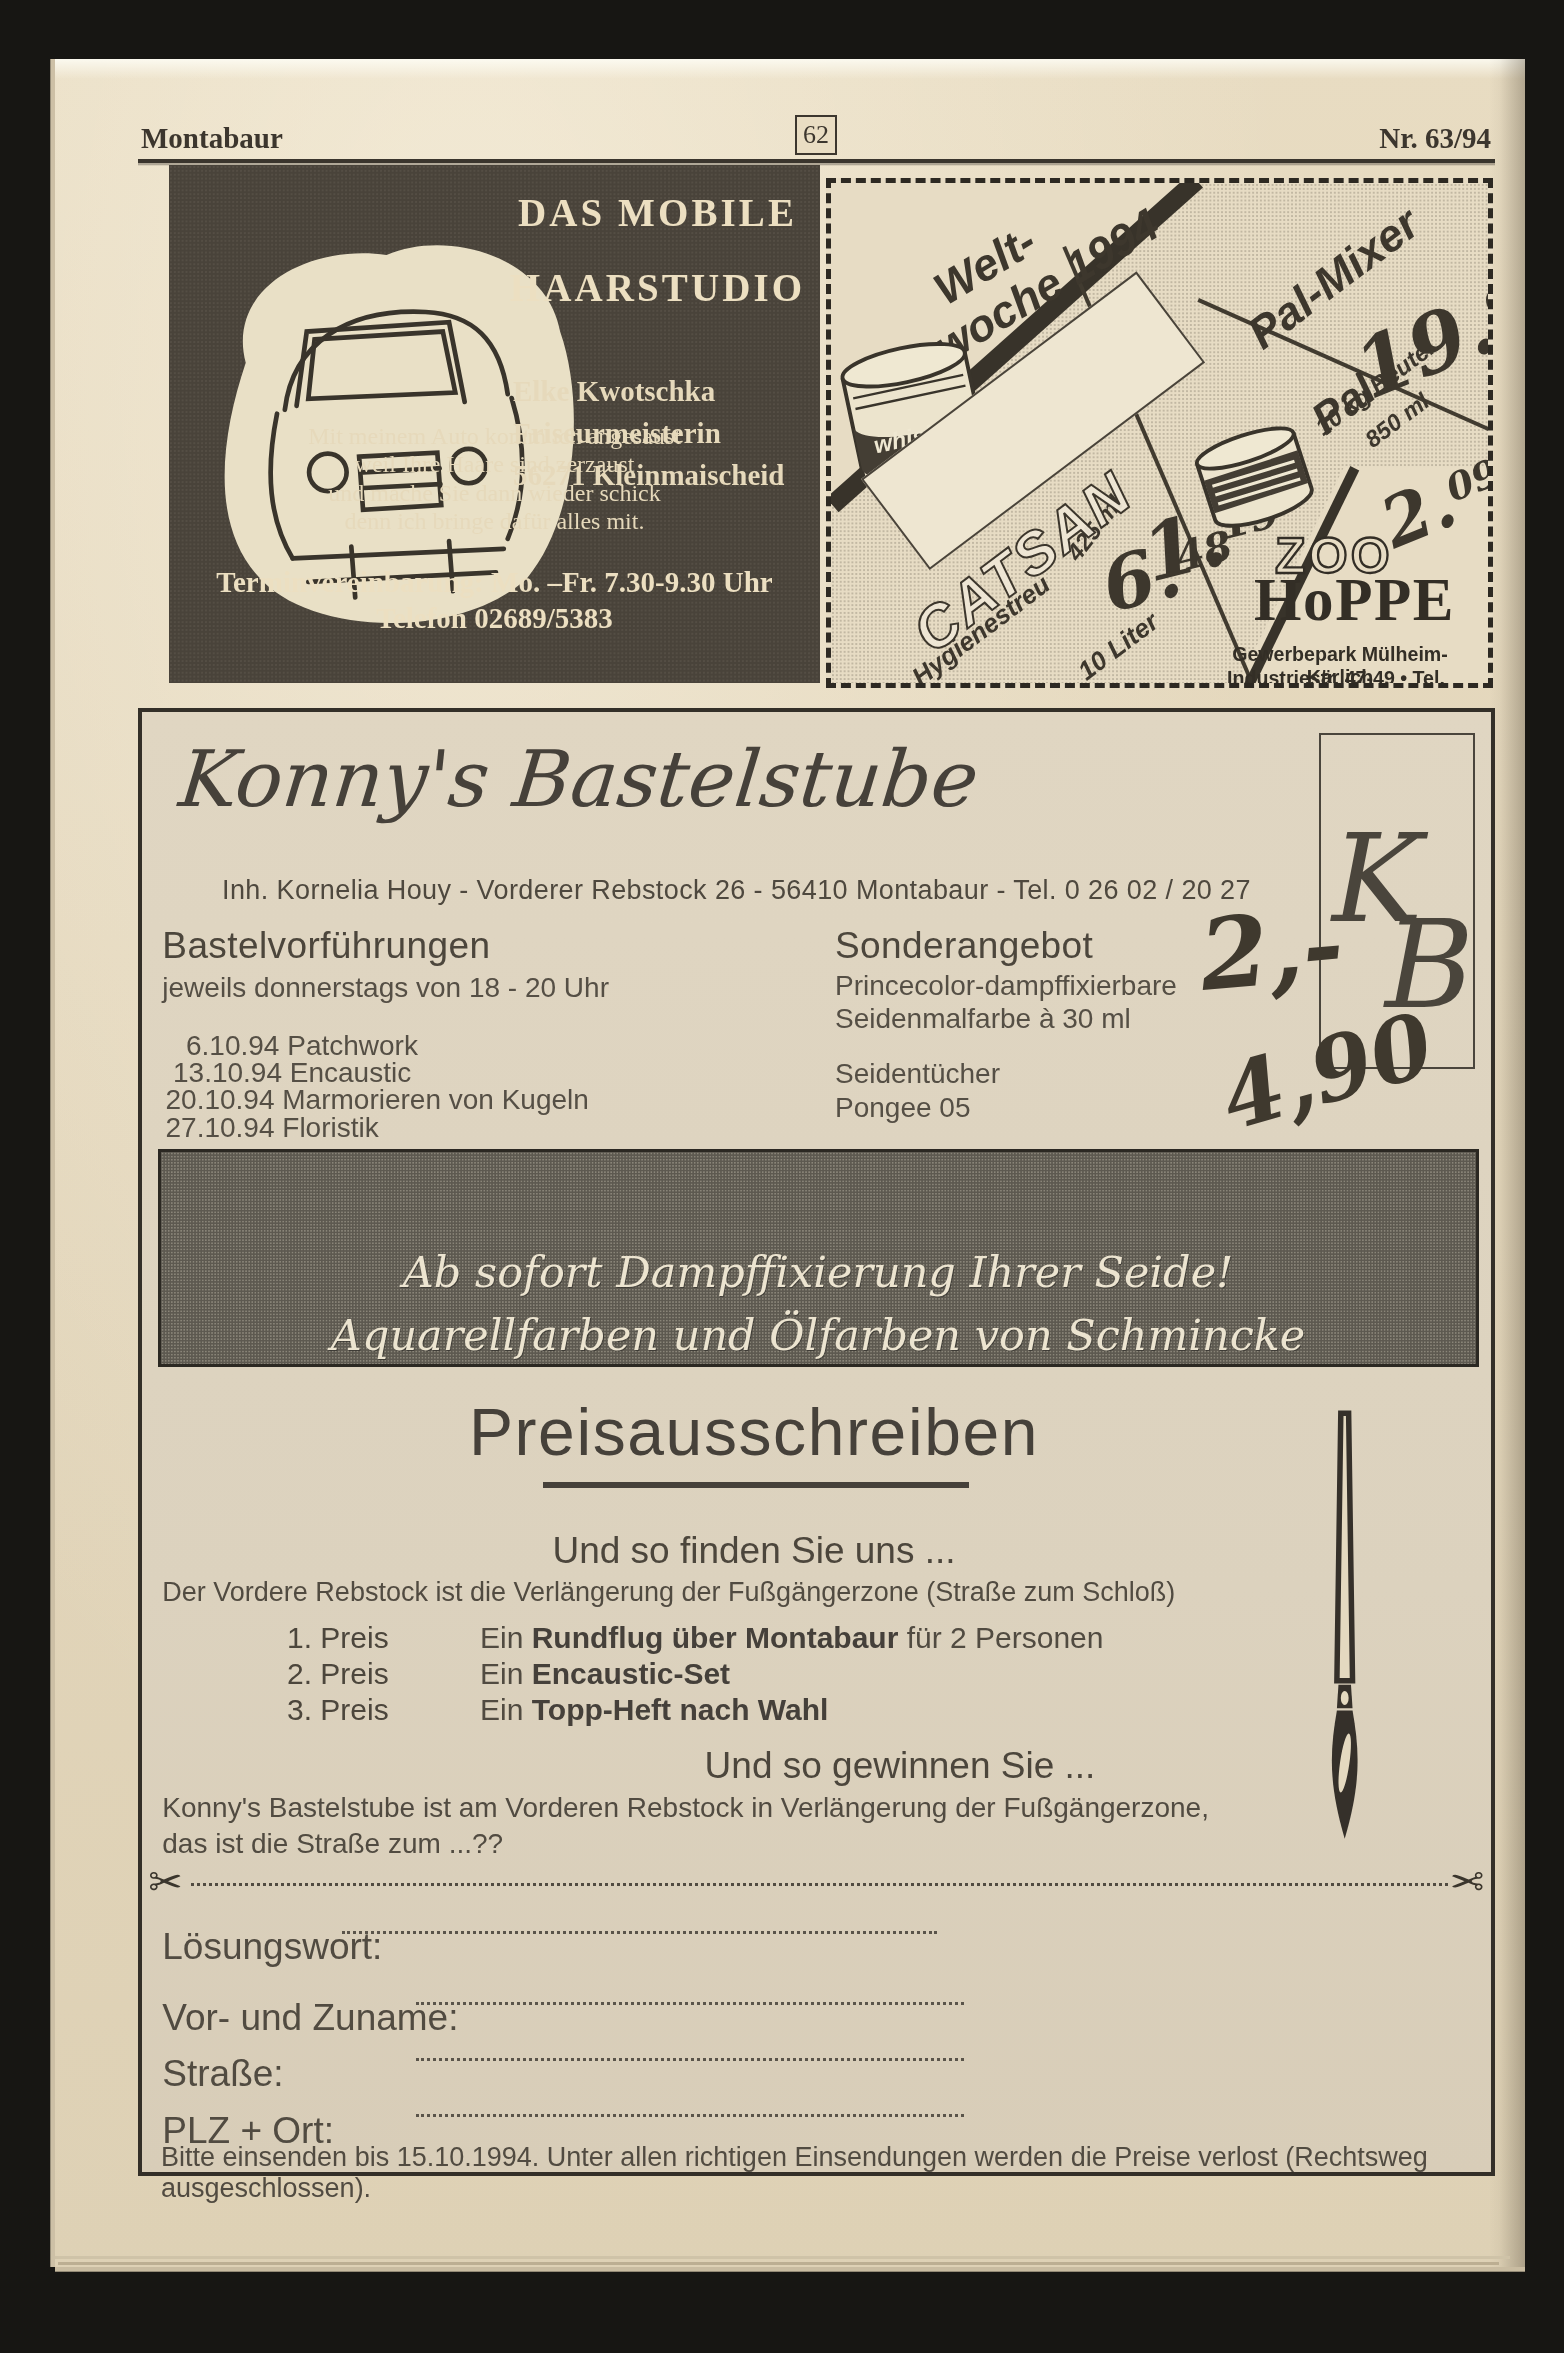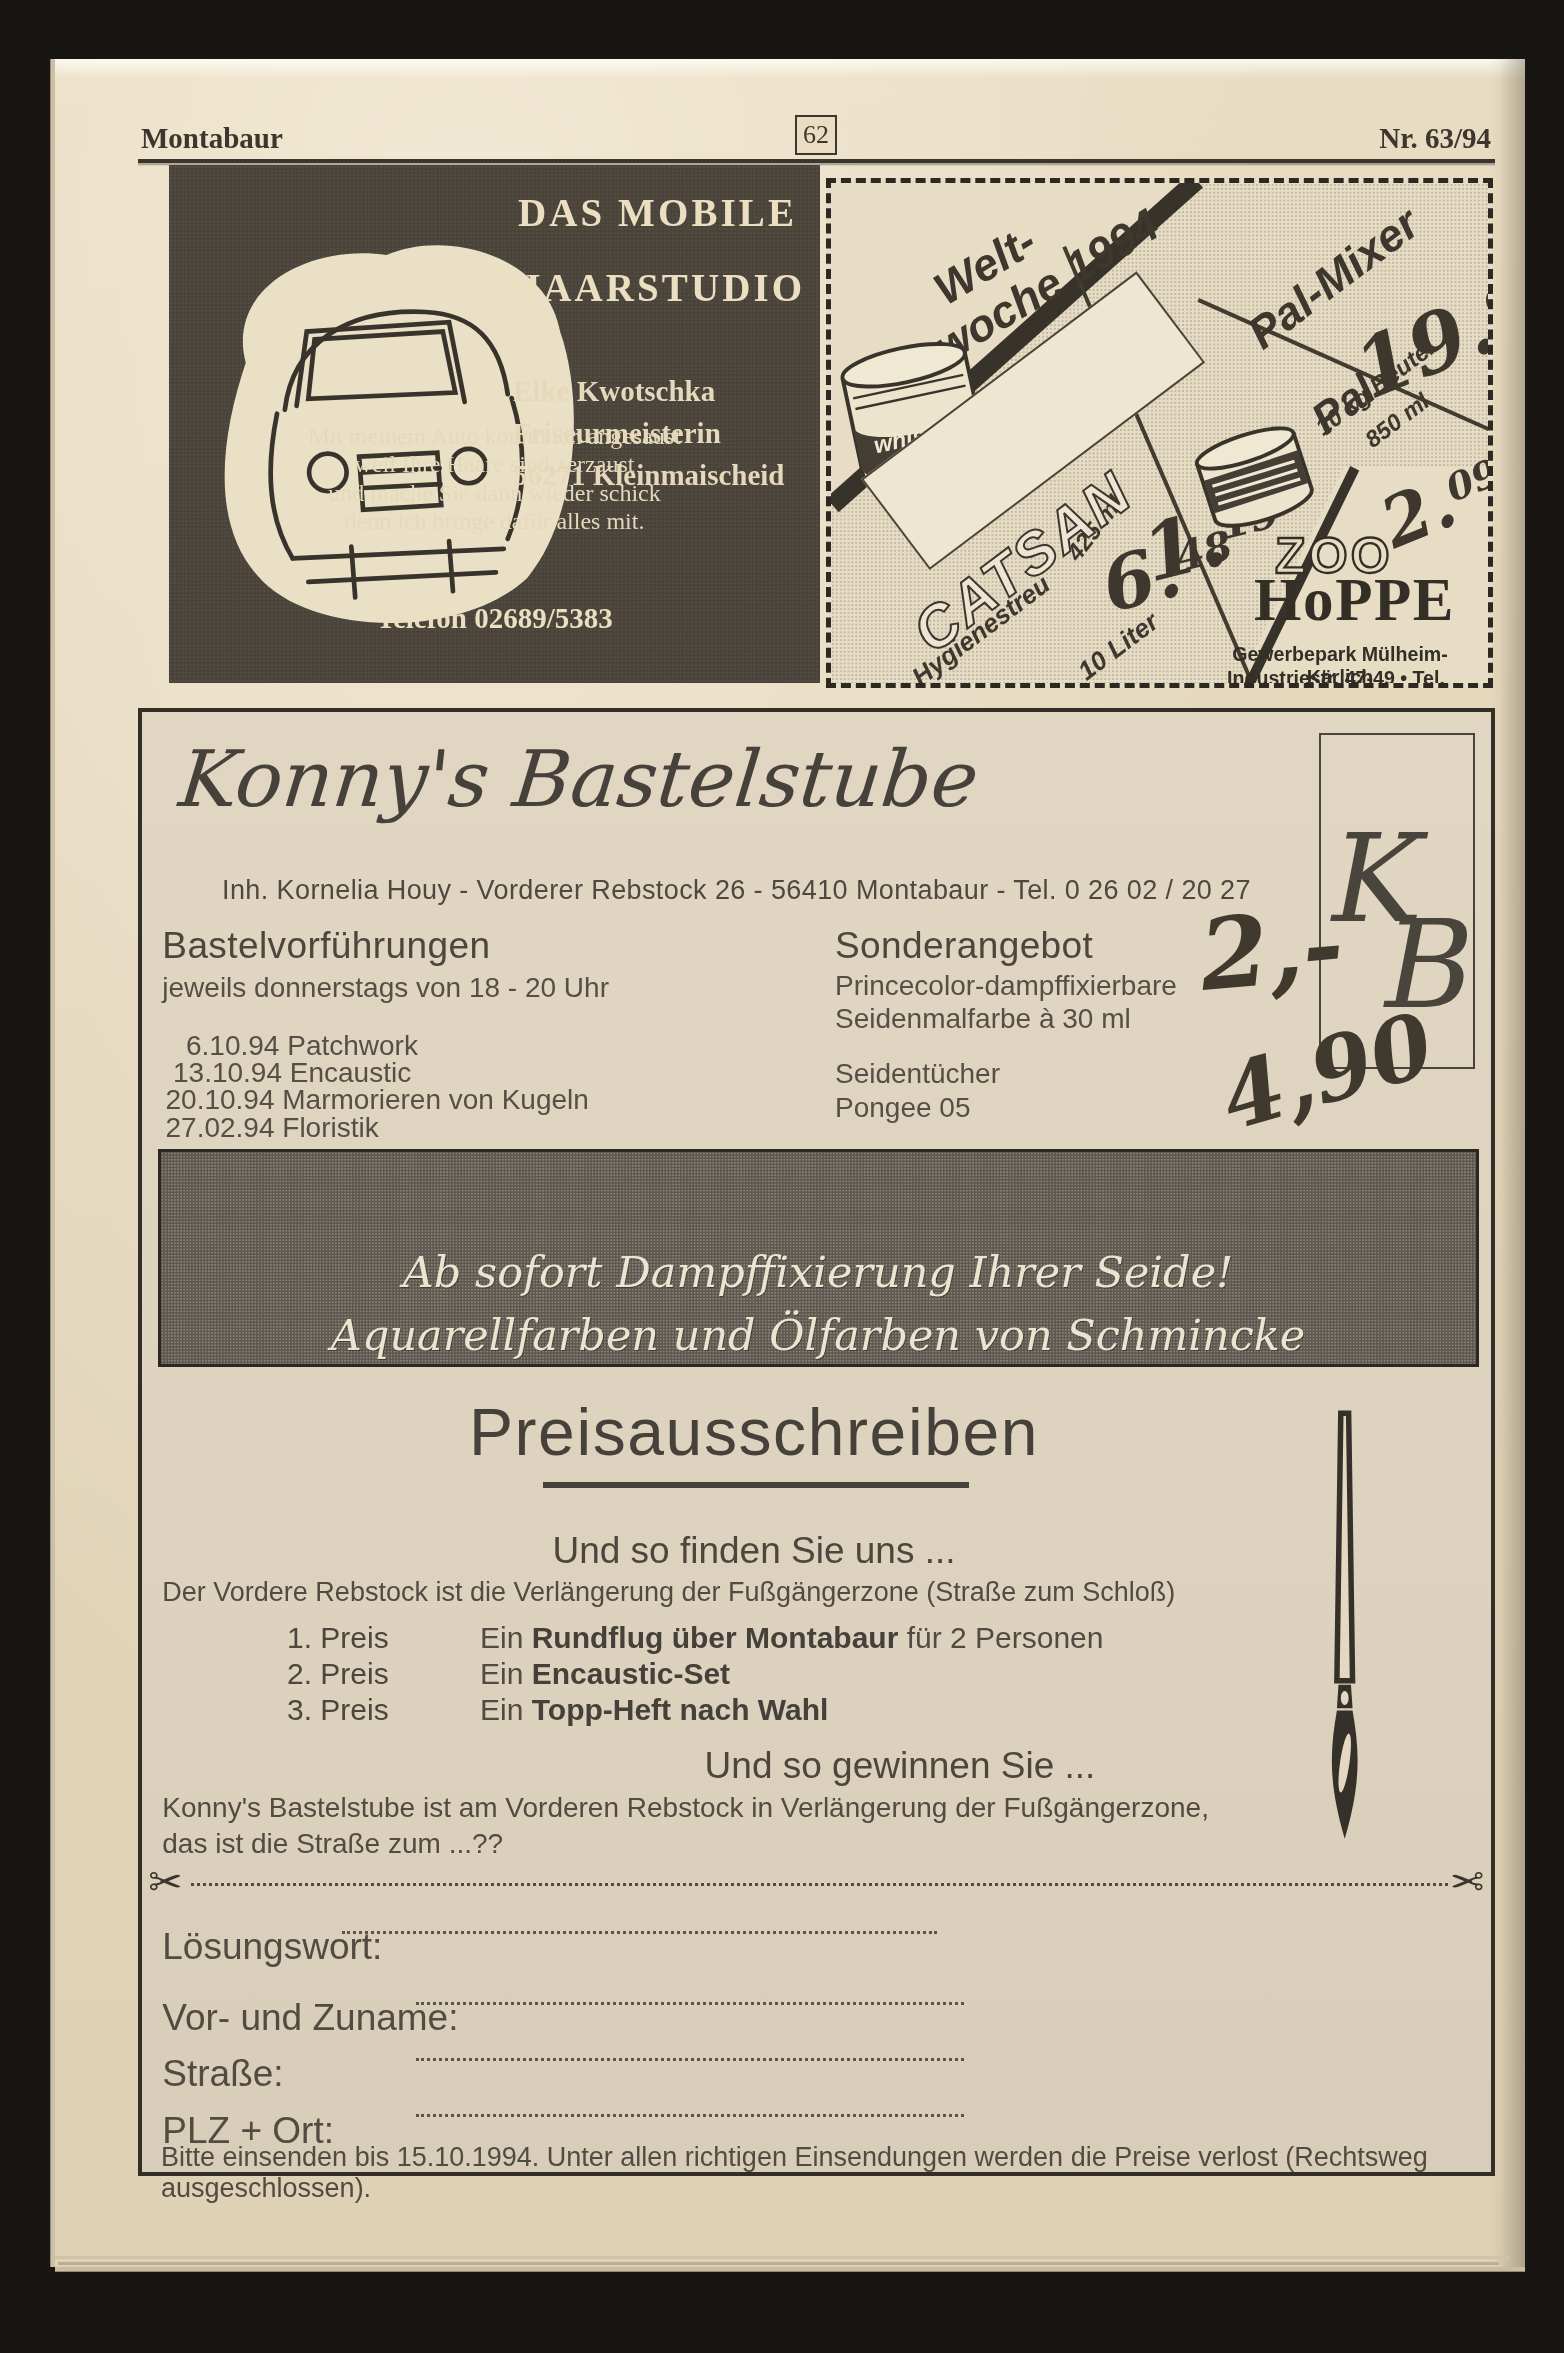--- a/index.html
+++ b/index.html
@@ -122,20 +122,21 @@
     </svg>
     <div class="abs haar-title" style="top:25px;">DAS MOBILE</div>
     <div class="abs haar-title" style="top:100px;">HAARSTUDIO</div>
     <div class="abs haar-sub" style="top:210px;">Elke Kwotschka</div>
     <div class="abs haar-sub" style="top:252px;">Friseurmeisterin</div>
     <div class="abs haar-sub" style="top:294px;">56271 Kleinmaischeid</div>
     <div class="abs haar-poem" style="top:258px;">Mit meinem Auto komm ich angesaust</div>
     <div class="abs haar-poem" style="top:286px;">weil Ihre Haare sind zerzaust</div>
     <div class="abs haar-poem" style="top:315px;">und mache Sie dann wieder schick</div>
     <div class="abs haar-poem" style="top:343px;">denn ich bringe dafür alles mit.</div>
+    <div class="abs haar-contact" style="top:401px;">Terminvereinbarung: Mo. –Fr. 7.30-9.30 Uhr</div>
     <div class="abs haar-contact" style="top:437px;">Telefon 02689/5383</div>
   </div>
 
   <div class="abs ad-zoo">
     <div class="abs zoo-halftone"></div>
     <div class="abs zoo-band1"></div>
     <div class="abs zoo-lineA"></div>
     <div class="abs zoo-lineD"></div>
     <div class="abs zoo-band2"></div>
 
@@ -187,21 +188,21 @@
       <div class="abs kb-k">K</div>
       <div class="abs kb-b">B</div>
     </div>
     <div class="abs k-address">Inh. Kornelia Houy - Vorderer Rebstock 26 - 56410 Montabaur - Tel. 0 26 02 / 20 27</div>
 
     <div class="abs k-h" style="left:20.3px;top:213px;">Bastelvorführungen</div>
     <div class="abs k-t" style="left:20.3px;top:260px;">jeweils donnerstags von 18 - 20 Uhr</div>
     <div class="abs k-t" style="left:44px;top:318px;"><span>6.10.94</span>&nbsp;<span>Patchwork</span></div>
     <div class="abs k-t" style="left:31px;top:345px;"><span>13.10.94</span>&nbsp;<span>Encaustic</span></div>
     <div class="abs k-t" style="left:23.5px;top:372px;"><span>20.10.94</span>&nbsp;<span>Marmorieren von Kugeln</span></div>
-    <div class="abs k-t" style="left:23.5px;top:400px;"><span>27.02.94</span>&nbsp;<span>Floristik</span></div>
+    <div class="abs k-t" style="left:23.5px;top:400px;"><span>27.10.94</span>&nbsp;<span>Floristik</span></div>
 
     <div class="abs k-h" style="left:693px;top:213px;">Sonderangebot</div>
     <div class="abs k-t" style="left:693px;top:258px;">Princecolor-dampffixierbare</div>
     <div class="abs k-t" style="left:693px;top:291px;">Seidenmalfarbe à 30 ml</div>
     <div class="abs k-hand" style="left:1058px;top:180px;font-size:98px;transform:rotate(-5deg);">2,-</div>
     <div class="abs k-t" style="left:693px;top:346px;">Seidentücher</div>
     <div class="abs k-t" style="left:693px;top:380px;">Pongee 05</div>
     <div class="abs k-hand" style="left:1078px;top:307px;font-size:88px;transform:rotate(-16deg);">4,90</div>
 
     <div class="abs k-banner">

